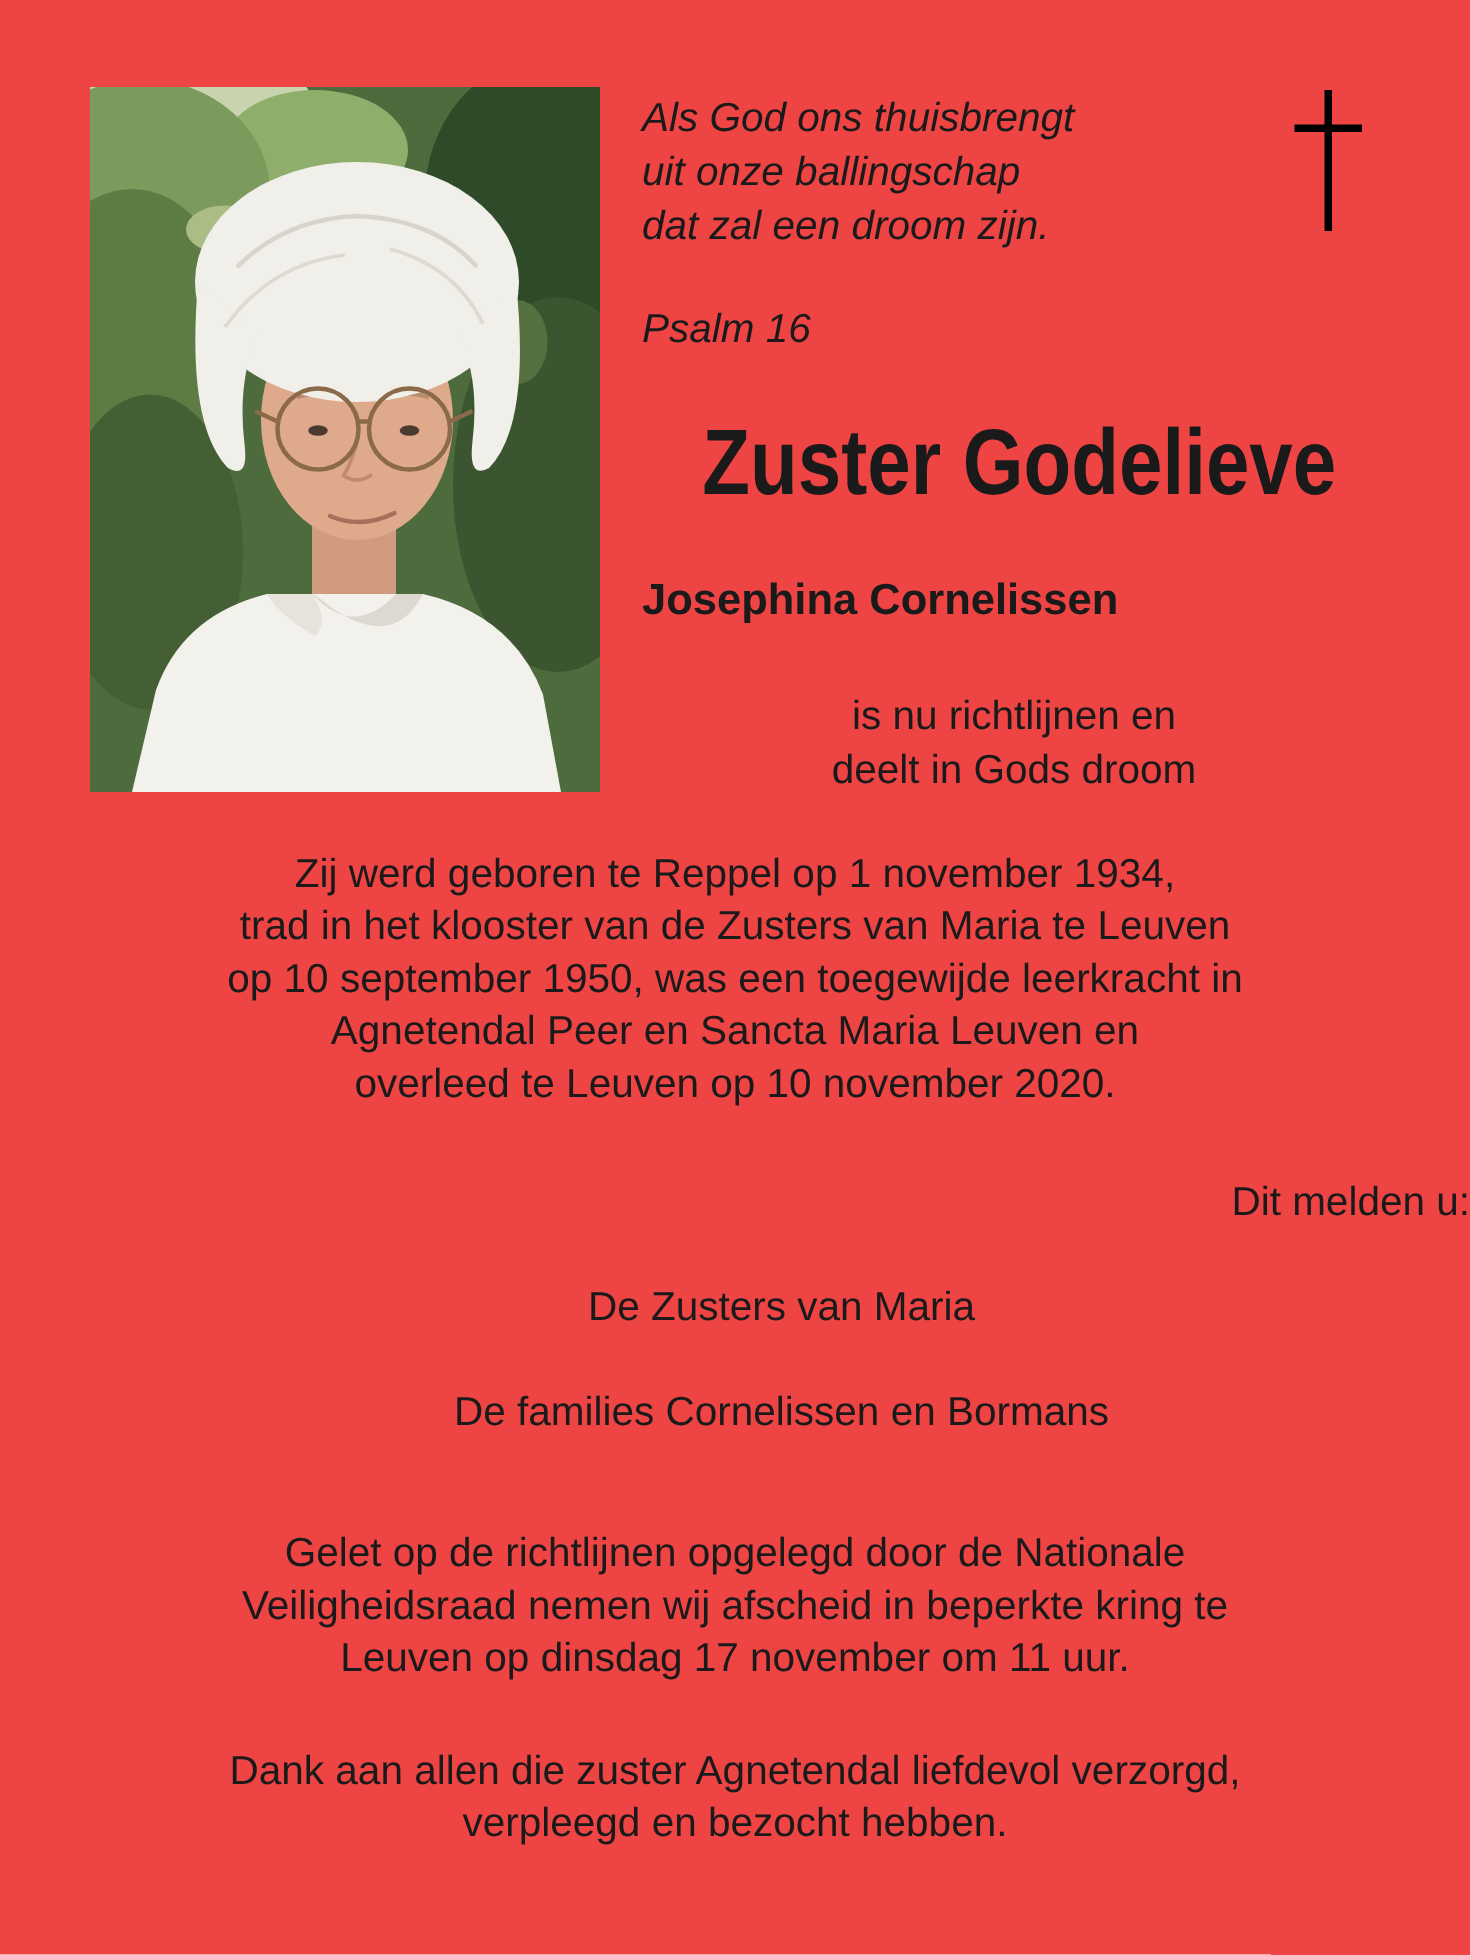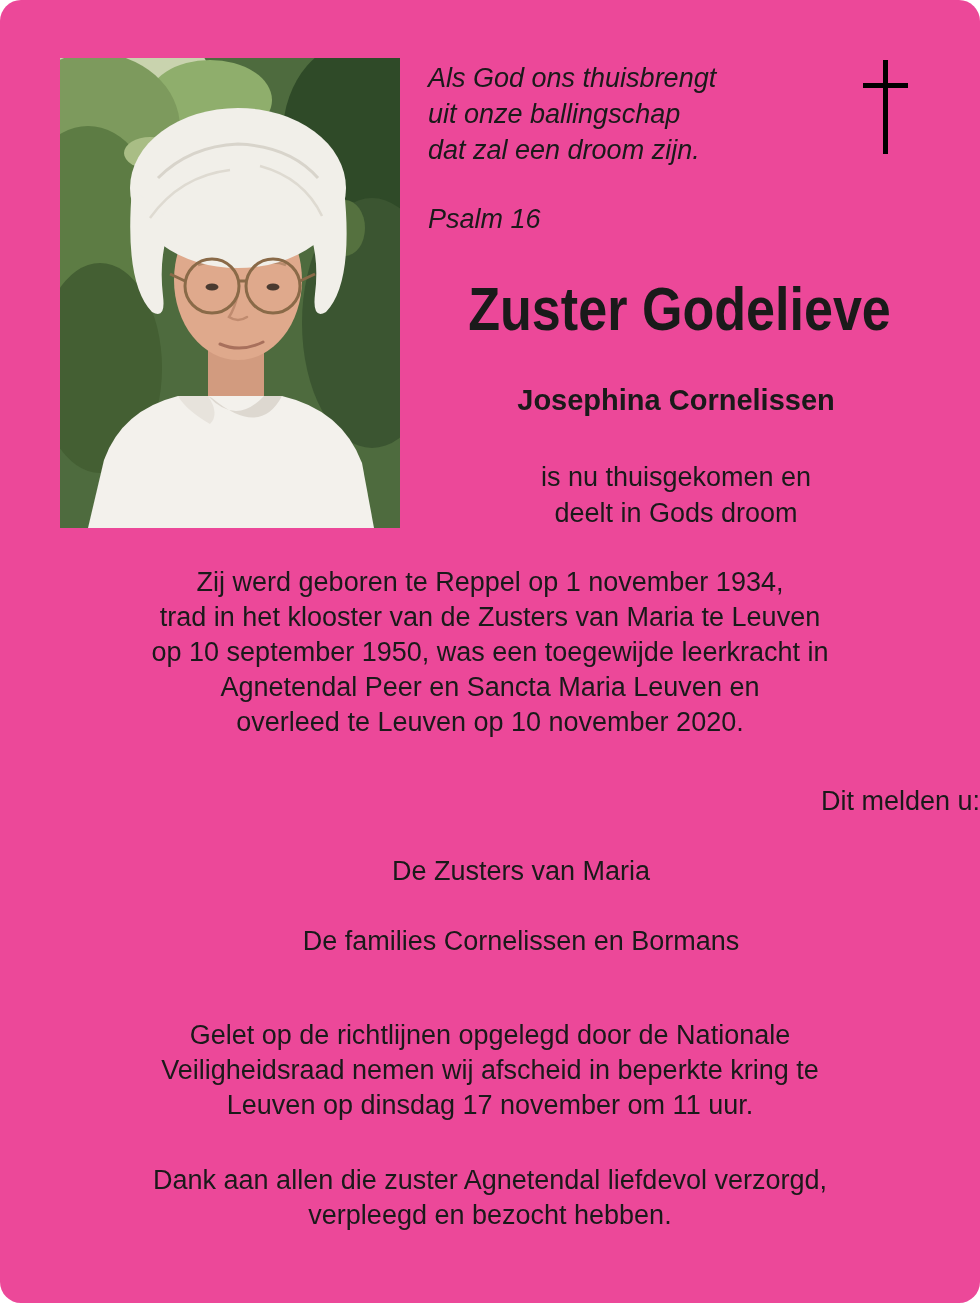--- a/index.html
+++ b/index.html
@@ -5,43 +5,42 @@
   html, body { margin: 0; padding: 0; background: #ffffff; }
   body {
     width: 980px; height: 1303px;
     font-family: "Liberation Sans", sans-serif;
     color: #1a1a1a;
     -webkit-font-smoothing: antialiased;
   }
   .card {
     position: relative;
     width: 980px; height: 1303px;
-    background: #ec4899;
+    background: #ef4444;
     overflow: hidden;
-    border-radius: 21px;
   }
   .header { display: flex; padding: 58px 56px 0 60px; gap: 28px; }
   .photo-frame { width: 340px; height: 470px; flex: none; overflow: hidden; }
   .photo-frame svg { display: block; width: 340px; height: 470px; }
   .right-col { flex: 1; position: relative; padding-top: 2px; min-width: 0; }
   .cross { position: absolute; top: 0; right: 10px; width: 58px; height: 98px; }
   .cross svg { display: block; width: 58px; height: 98px; }
   p, h1, h2 { margin: 0; }
   .multiline { white-space: pre-line; }
   .quote { font-style: italic; font-size: 27px; line-height: 36px; }
   .quote-source { font-style: italic; font-size: 27px; margin-top: 36px; }
   .title-wrap { text-align: center; margin-top: 38px; }
   .title {
     display: inline-block;
     font-size: 62px; font-weight: bold;
     white-space: nowrap;
     transform: scaleX(0.84);
     transform-origin: 50% 50%;
   }
-  .birth-name { text-align: center; font-size: 29px; font-weight: bold; margin-top: 40px; }
+  .birth-name { font-size: 29px; font-weight: bold; margin-top: 40px; }
   .homecoming { text-align: center; font-size: 27px; line-height: 36px; margin-top: 42px; }
   .bio { text-align: center; font-size: 27px; line-height: 35px; margin: 34px auto 0; max-width: 860px; }
   .left-line { font-size: 27px; line-height: 34px; padding-left: 62px; }
   .intro { margin-top: 44px; text-align: right; }
   .announcer { margin-top: 36px; text-align: center; }
   .center-block { text-align: center; font-size: 27px; line-height: 35px; }
   .ceremony { margin-top: 60px; }
   .thanks { margin-top: 40px; }
   .address { margin-top: 44px; }
 </style>
@@ -106,21 +105,21 @@
 
       <p class="quote multiline">Als God ons thuisbrengt
 uit onze ballingschap
 dat zal een droom zijn.</p>
       <p class="quote-source">Psalm 16</p>
 
       <h1 class="title-wrap"><span class="title">Zuster Godelieve</span></h1>
 
       <h2 class="birth-name">Josephina Cornelissen</h2>
 
-      <p class="homecoming multiline">is nu thuisgekomen en
+      <p class="homecoming multiline">is nu richtlijnen en
 deelt in Gods droom</p>
     </div>
 
   </div>
 
   <p class="bio multiline">Zij werd geboren te Reppel op 1 november 1934,
 trad in het klooster van de Zusters van Maria te Leuven
 op 10 september 1950, was een toegewijde leerkracht in
 Agnetendal Peer en Sancta Maria Leuven en
 overleed te Leuven op 10 november 2020.</p>

